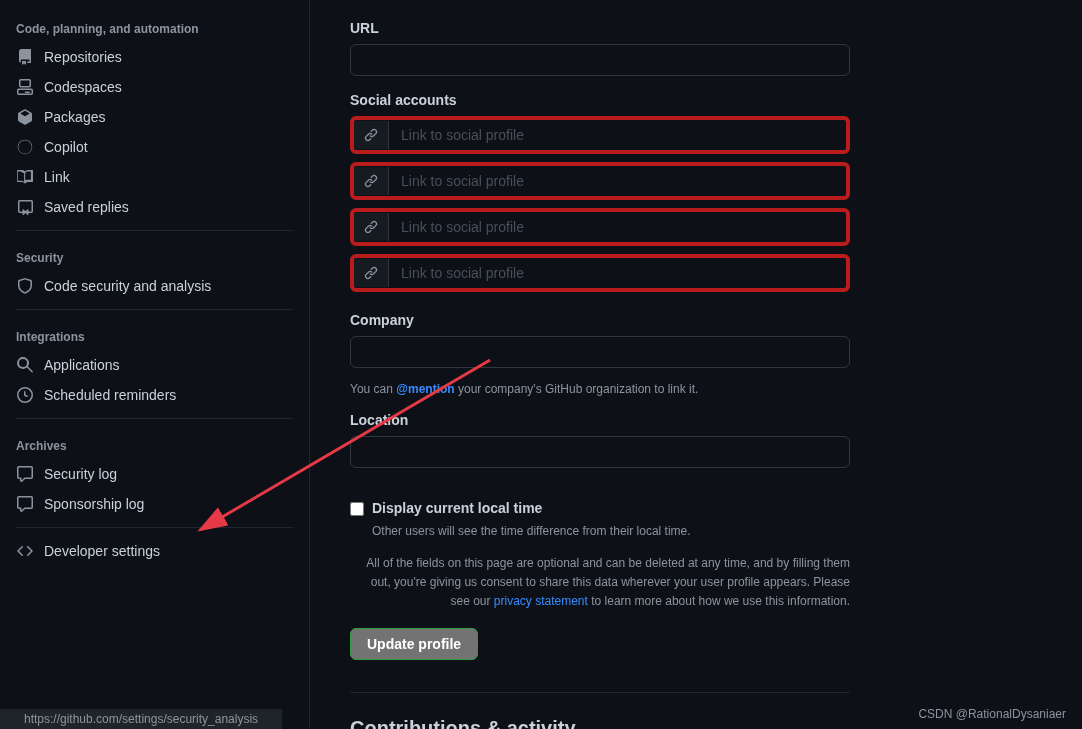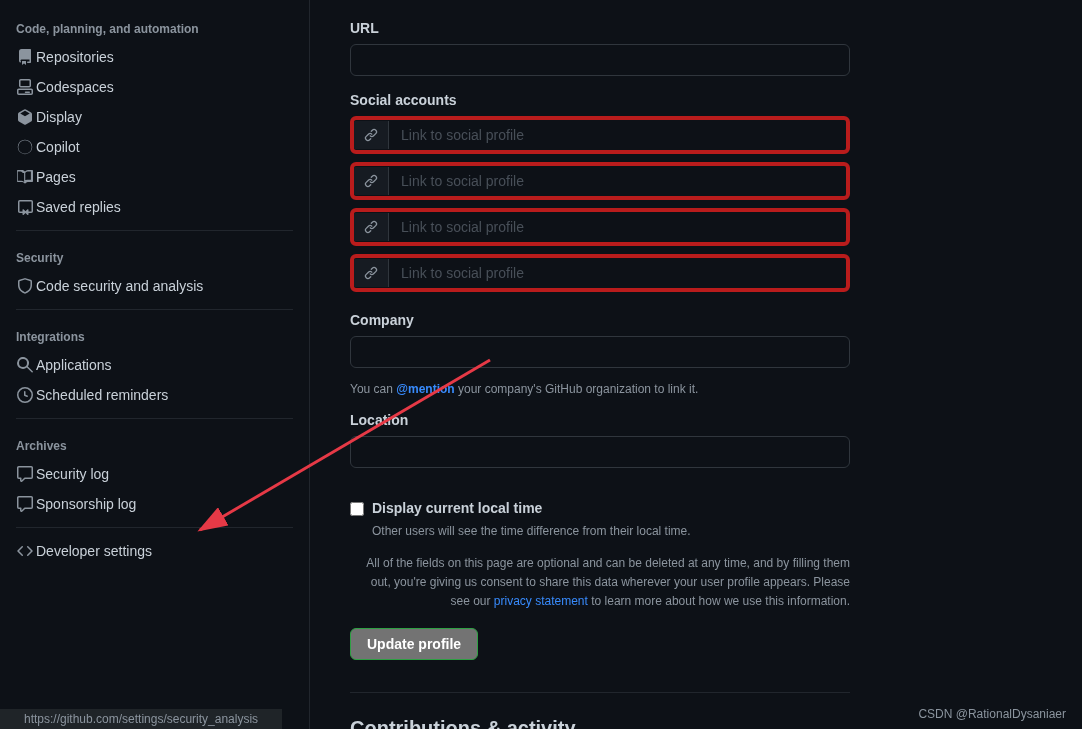--- a/index.html
+++ b/index.html
@@ -24,21 +24,21 @@
     .sidebar-section-label {
       font-size: 12px;
       font-weight: 600;
       color: #8b949e;
       padding: 12px 16px 6px 16px;
       text-transform: none;
     }
     .sidebar-item {
       display: flex;
       align-items: center;
-      gap: 2px;
+      gap: 10px;
       padding: 6px 16px;
       border-radius: 6px;
       cursor: pointer;
       color: #c9d1d9;
       text-decoration: none;
       font-size: 14px;
     }
     .sidebar-item .icon {
       width: 18px;
       height: 18px;
@@ -250,39 +250,39 @@
     </span>
     <span>Codespaces</span>
   </div>
 
   <div class="sidebar-item">
     <span class="icon">
       <svg width="16" height="16" viewBox="0 0 16 16" fill="currentColor">
           <path d="M8.878.392a1.75 1.75 0 00-1.756 0l-5.25 3.045A1.75 1.75 0 001 4.951v6.098c0 .624.332 1.2.872 1.514l5.25 3.045a1.75 1.75 0 001.756 0l5.25-3.045c.54-.313.872-.89.872-1.514V4.951c0-.624-.332-1.2-.872-1.514L8.878.392zM7.875 1.69a.25.25 0 01.25 0l4.63 2.685L8 7.154 3.245 4.375l4.63-2.685zM2.5 5.677v5.372c0 .09.047.171.125.216l4.625 2.683V8.432L2.5 5.677zm6.25 8.271l4.625-2.683a.25.25 0 00.125-.216V5.677L8.75 8.432v5.516z"></path>
         </svg>
     </span>
-    <span>Display</span>
+    <span>Packages</span>
   </div>
 
   <div class="sidebar-item">
     <span class="icon">
       <svg width="16" height="16" viewBox="0 0 16 16" fill="currentColor">
           <path d="M7.998 1.25a6.748 6.748 0 100 13.496A6.748 6.748 0 007.998 1.25zM.75 7.998a7.248 7.248 0 1114.497 0A7.248 7.248 0 01.75 7.998z"></path>
         </svg>
     </span>
     <span>Copilot</span>
   </div>
 
   <div class="sidebar-item">
     <span class="icon">
       <svg width="16" height="16" viewBox="0 0 16 16" fill="currentColor">
           <path d="M0 1.75A.75.75 0 01.75 1h4.253c1.227 0 2.317.59 3 1.501A3.744 3.744 0 0111.006 1h4.245a.75.75 0 01.75.75v10.5a.75.75 0 01-.75.75h-4.507a2.25 2.25 0 00-1.591.659l-.622.621a.75.75 0 01-1.06 0l-.622-.621A2.25 2.25 0 005.258 13H.75a.75.75 0 01-.75-.75V1.75zm7.25 10.32l.22-.22a3.75 3.75 0 012.654-1.1h3.746V2.5h-3.495a2.25 2.25 0 00-2.125 1.51v8.06zm-1.5-8.06A2.25 2.25 0 003.625 2.5H.75v9.25h3.495a3.75 3.75 0 012.655 1.1l.22.22V4.01z"></path>
         </svg>
     </span>
-    <span>Pages</span>
+    <span>Link</span>
   </div>
 
   <div class="sidebar-item">
     <span class="icon">
       <svg width="16" height="16" viewBox="0 0 16 16" fill="currentColor">
           <path d="M2.75 1A1.75 1.75 0 001 2.75v9.5C1 13.216 1.784 14 2.75 14H5.5v1.25a.75.75 0 001.28.53l1.72-1.72 1.72 1.72a.75.75 0 001.28-.53V14h2.75A1.75 1.75 0 0016 12.25v-9.5A1.75 1.75 0 0014.25 1H2.75zm0 1.5h11.5a.25.25 0 01.25.25v9.5a.25.25 0 01-.25.25H11.5v-1.5a.75.75 0 00-1.28-.53L8.5 12.19l-1.72-1.72A.75.75 0 005.5 11v1.5H2.75a.25.25 0 01-.25-.25v-9.5a.25.25 0 01.25-.25z"></path>
         </svg>
     </span>
     <span>Saved replies</span>
   </div>

